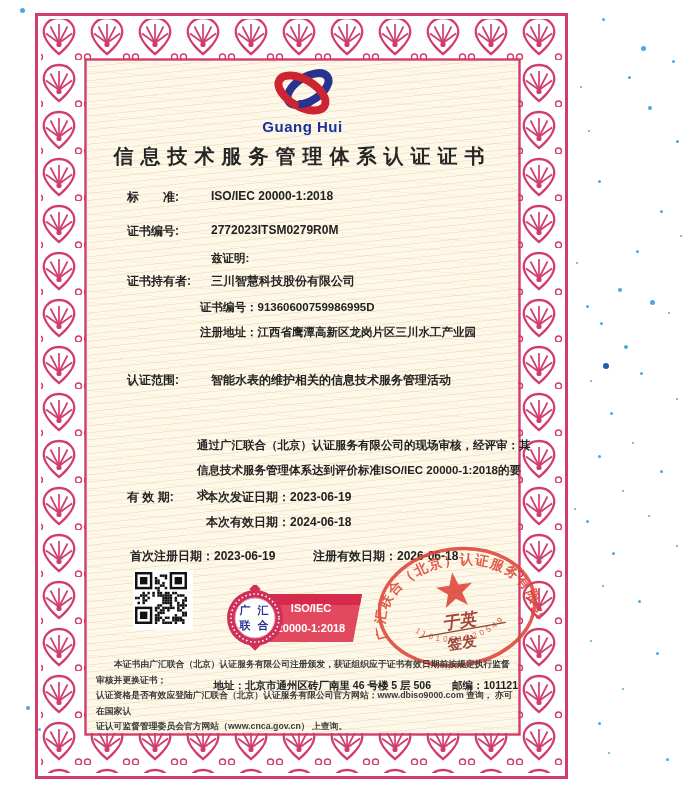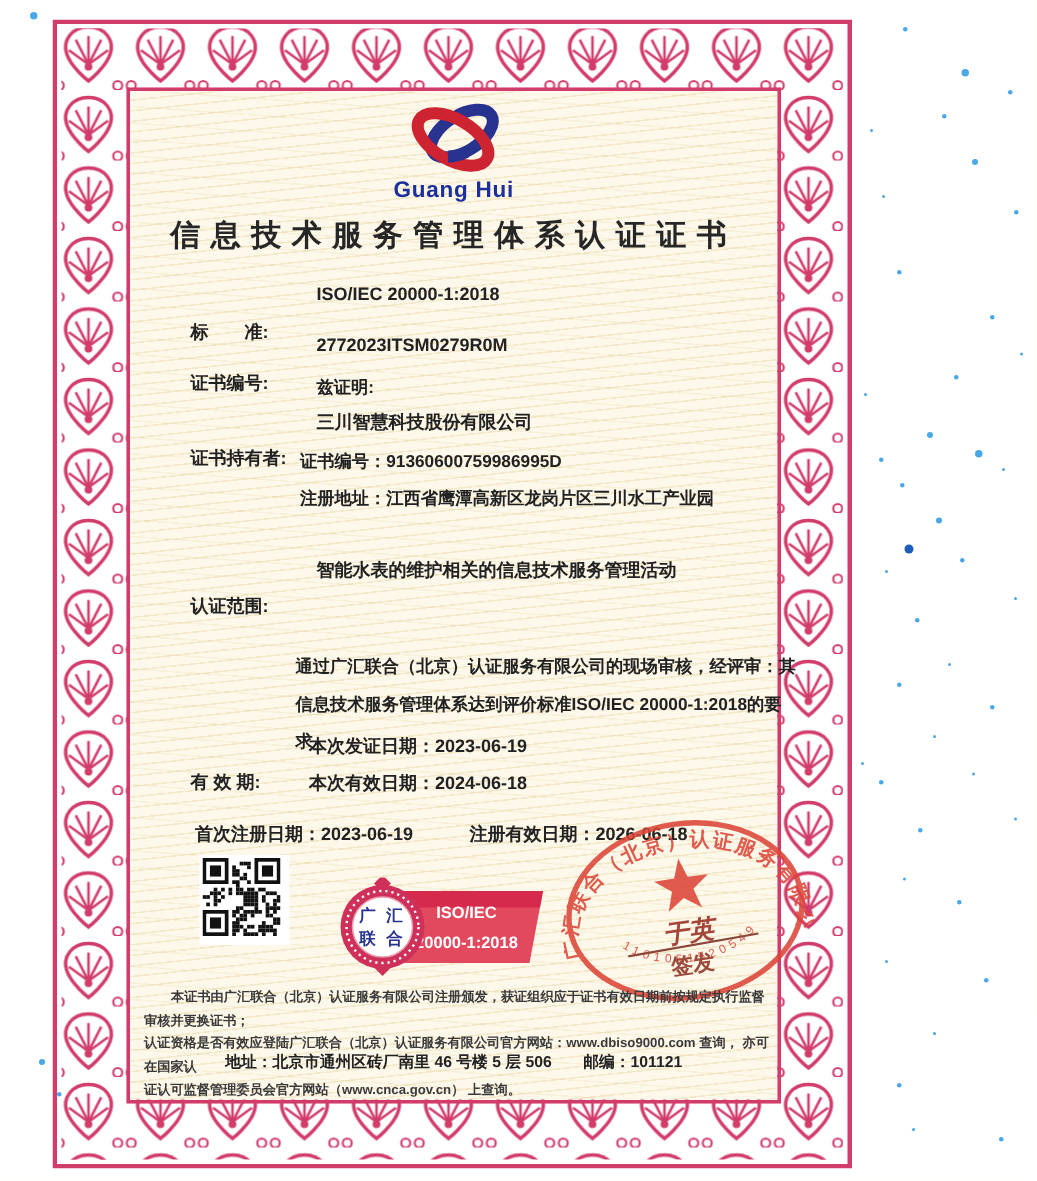--- a/index.html
+++ b/index.html
@@ -9,21 +9,21 @@
   .frame-svg{position:absolute;left:0;top:0;width:533px;height:766px;}
   .content{position:absolute;left:52px;top:48px;width:431px;height:672px;
            background:#fdf8ea;
            background-image:
              repeating-linear-gradient(-6deg, rgba(222,190,120,0.28) 0px, rgba(222,190,120,0.28) 1px, rgba(255,255,255,0) 1px, rgba(255,255,255,0) 7px),
              repeating-linear-gradient(4deg, rgba(230,205,145,0.18) 0px, rgba(230,205,145,0.18) 1px, rgba(255,255,255,0) 1px, rgba(255,255,255,0) 11px);}
   .abs{position:absolute;}
   .ctr{left:0;width:100%;text-align:center;}
   .brand-name{font-size:15px;font-weight:bold;color:#1d2f9c;letter-spacing:0.5px;}
   .title{font-size:20px;font-weight:bold;color:#262626;letter-spacing:7px;}
-  .lbl{font-size:12px;font-weight:bold;color:#222;margin-top:24px;}
+  .lbl{font-size:12px;font-weight:bold;color:#222;}
   .val{font-size:12px;font-weight:bold;color:#222;}
   .sub{font-size:11.5px;font-weight:bold;color:#222;}
   .stmt{font-size:11.5px;font-weight:bold;color:#222;line-height:25px;}
   .footer-note{font-size:8.8px;font-weight:600;color:#3a3a3a;line-height:15.5px;}
   .addr{font-size:10.5px;font-weight:bold;color:#222;}
   .stamp-wrap{transform:rotate(-8deg);}
   .speck{position:absolute;border-radius:50%;}
 </style>
 </head>
 <body>
@@ -272,21 +272,21 @@
           <text x="84" y="105" text-anchor="middle" font-size="14.5" font-weight="bold" fill="#9c4a3c">签发</text>
         </svg>
       </div>
 
       <div class="abs footer-note" style="left:9px;top:596px;width:418px;">
         <div style="text-indent:18px;">本证书由广汇联合（北京）认证服务有限公司注册颁发，获证组织应于证书有效日期前按规定执行监督审核并更换证书；</div>
         <div>认证资格是否有效应登陆广汇联合（北京）认证服务有限公司官方网站：www.dbiso9000.com 查询， 亦可在国家认</div>
         <div>证认可监督管理委员会官方网站（www.cnca.gov.cn） 上查询。</div>
       </div>
 
-      <div class="abs ctr addr" style="top:640px;">地址：北京市通州区砖厂南里 46 号楼 5 层 506　　邮编：101121</div>
+      <div class="abs ctr addr" style="top:618px;text-align:right;">地址：北京市通州区砖厂南里 46 号楼 5 层 506　　邮编：101121</div>
 
     </div>
   </div>
 
   <div id="speckles">
       <div class="speck" style="left: 602px; top: 18px; width: 3px; height: 3px; background: rgb(74, 168, 232);"></div>
       <div class="speck" style="left: 641px; top: 46px; width: 5px; height: 5px; background: rgb(74, 168, 232);"></div>
       <div class="speck" style="left: 628px; top: 76px; width: 3px; height: 3px; background: rgb(74, 168, 232);"></div>
       <div class="speck" style="left: 672px; top: 60px; width: 3px; height: 3px; background: rgb(74, 168, 232);"></div>
       <div class="speck" style="left: 588px; top: 130px; width: 2px; height: 2px; background: rgb(74, 168, 232);"></div>

